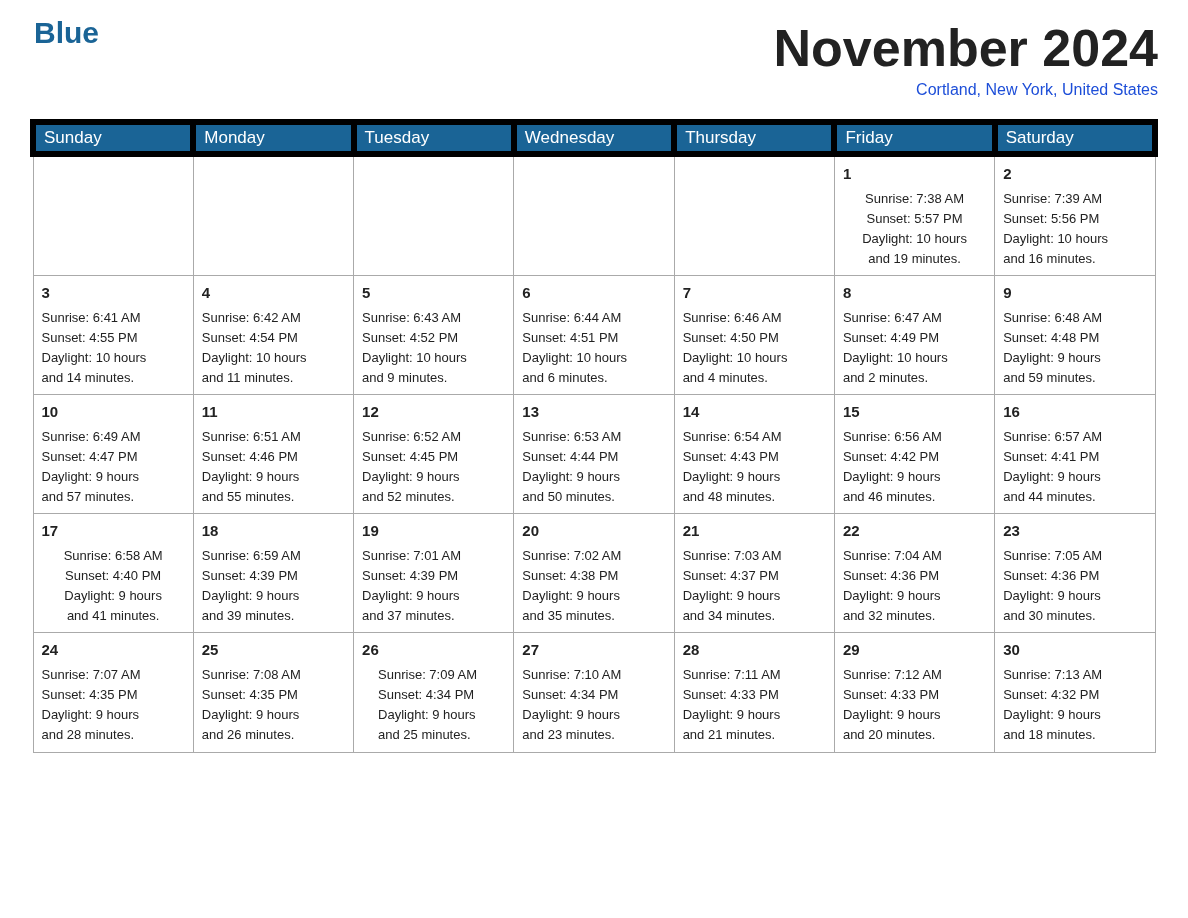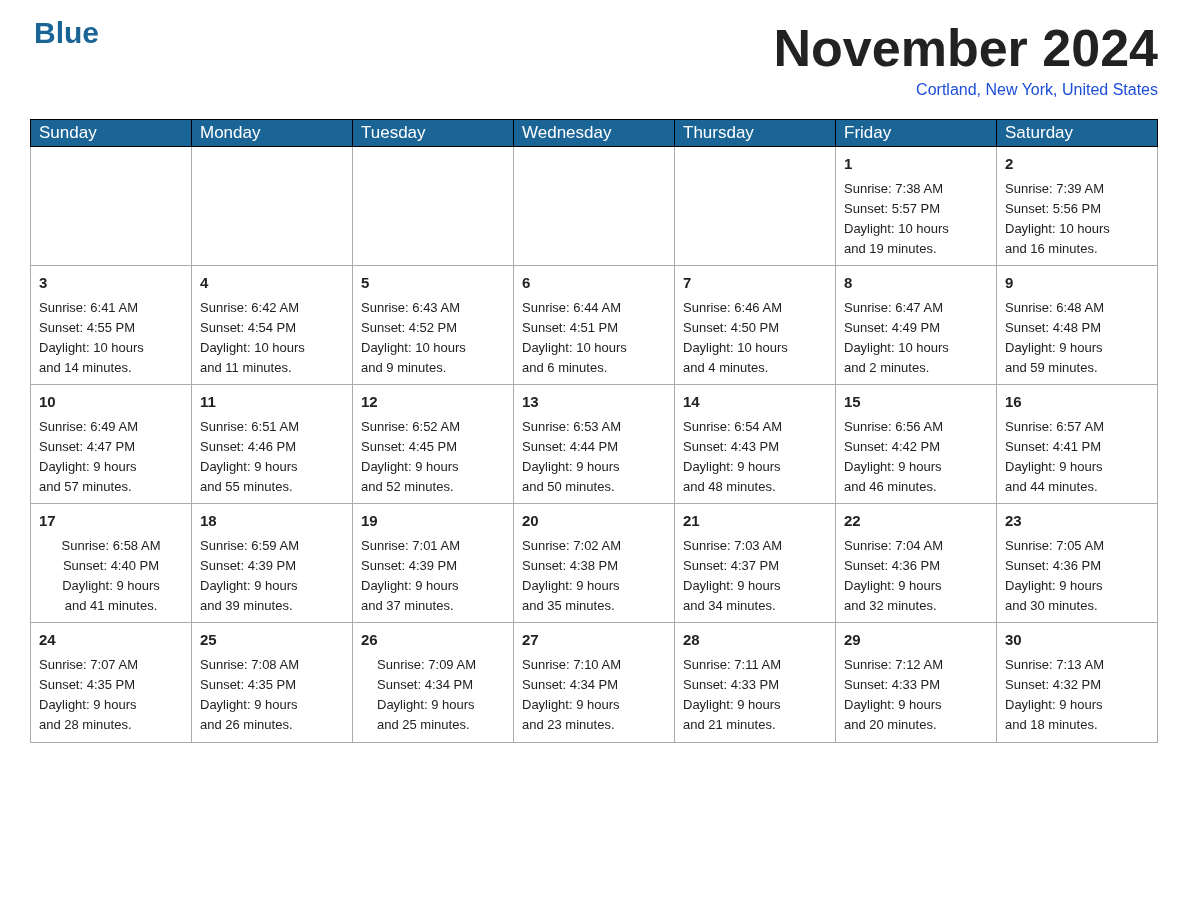--- a/index.html
+++ b/index.html
@@ -40,21 +40,21 @@
       border-collapse: collapse;
       border: 1px solid #999;
     }
     .calendar th {
       background-color: #1a6496;
       color: #fff;
       font-size: 17px;
       font-weight: normal;
       padding: 3px 8px;
       text-align: left;
-      border: 1px solid #000000;
+      border: 6px solid #000000;
     }
     .calendar td {
       vertical-align: top;
       border: 1px solid #aaa;
       padding: 6px 8px;
       width: 14.28%;
       min-height: 100px;
       font-size: 13px;
       color: #222;
       line-height: 1.5;
@@ -114,21 +114,21 @@
   </thead>
   <tbody id="calendar-body">
   <tr>
         <td class="empty-cell">&nbsp;</td>
         <td class="empty-cell">&nbsp;</td>
         <td class="empty-cell">&nbsp;</td>
         <td class="empty-cell">&nbsp;</td>
         <td class="empty-cell">&nbsp;</td>
         <td>
           <span class="day-number">1</span>
-          <div class="day-info" style="white-space: pre-line;">Sunrise: 7:38 AM
+          <div class="day-info" style="white-space: pre-line; text-align: center;">Sunrise: 7:38 AM
 Sunset: 5:57 PM
 Daylight: 10 hours
 and 19 minutes.</div>
         </td>
         <td>
           <span class="day-number">2</span>
           <div class="day-info" style="white-space: pre-line;">Sunrise: 7:39 AM
 Sunset: 5:56 PM
 Daylight: 10 hours
 and 16 minutes.</div>

